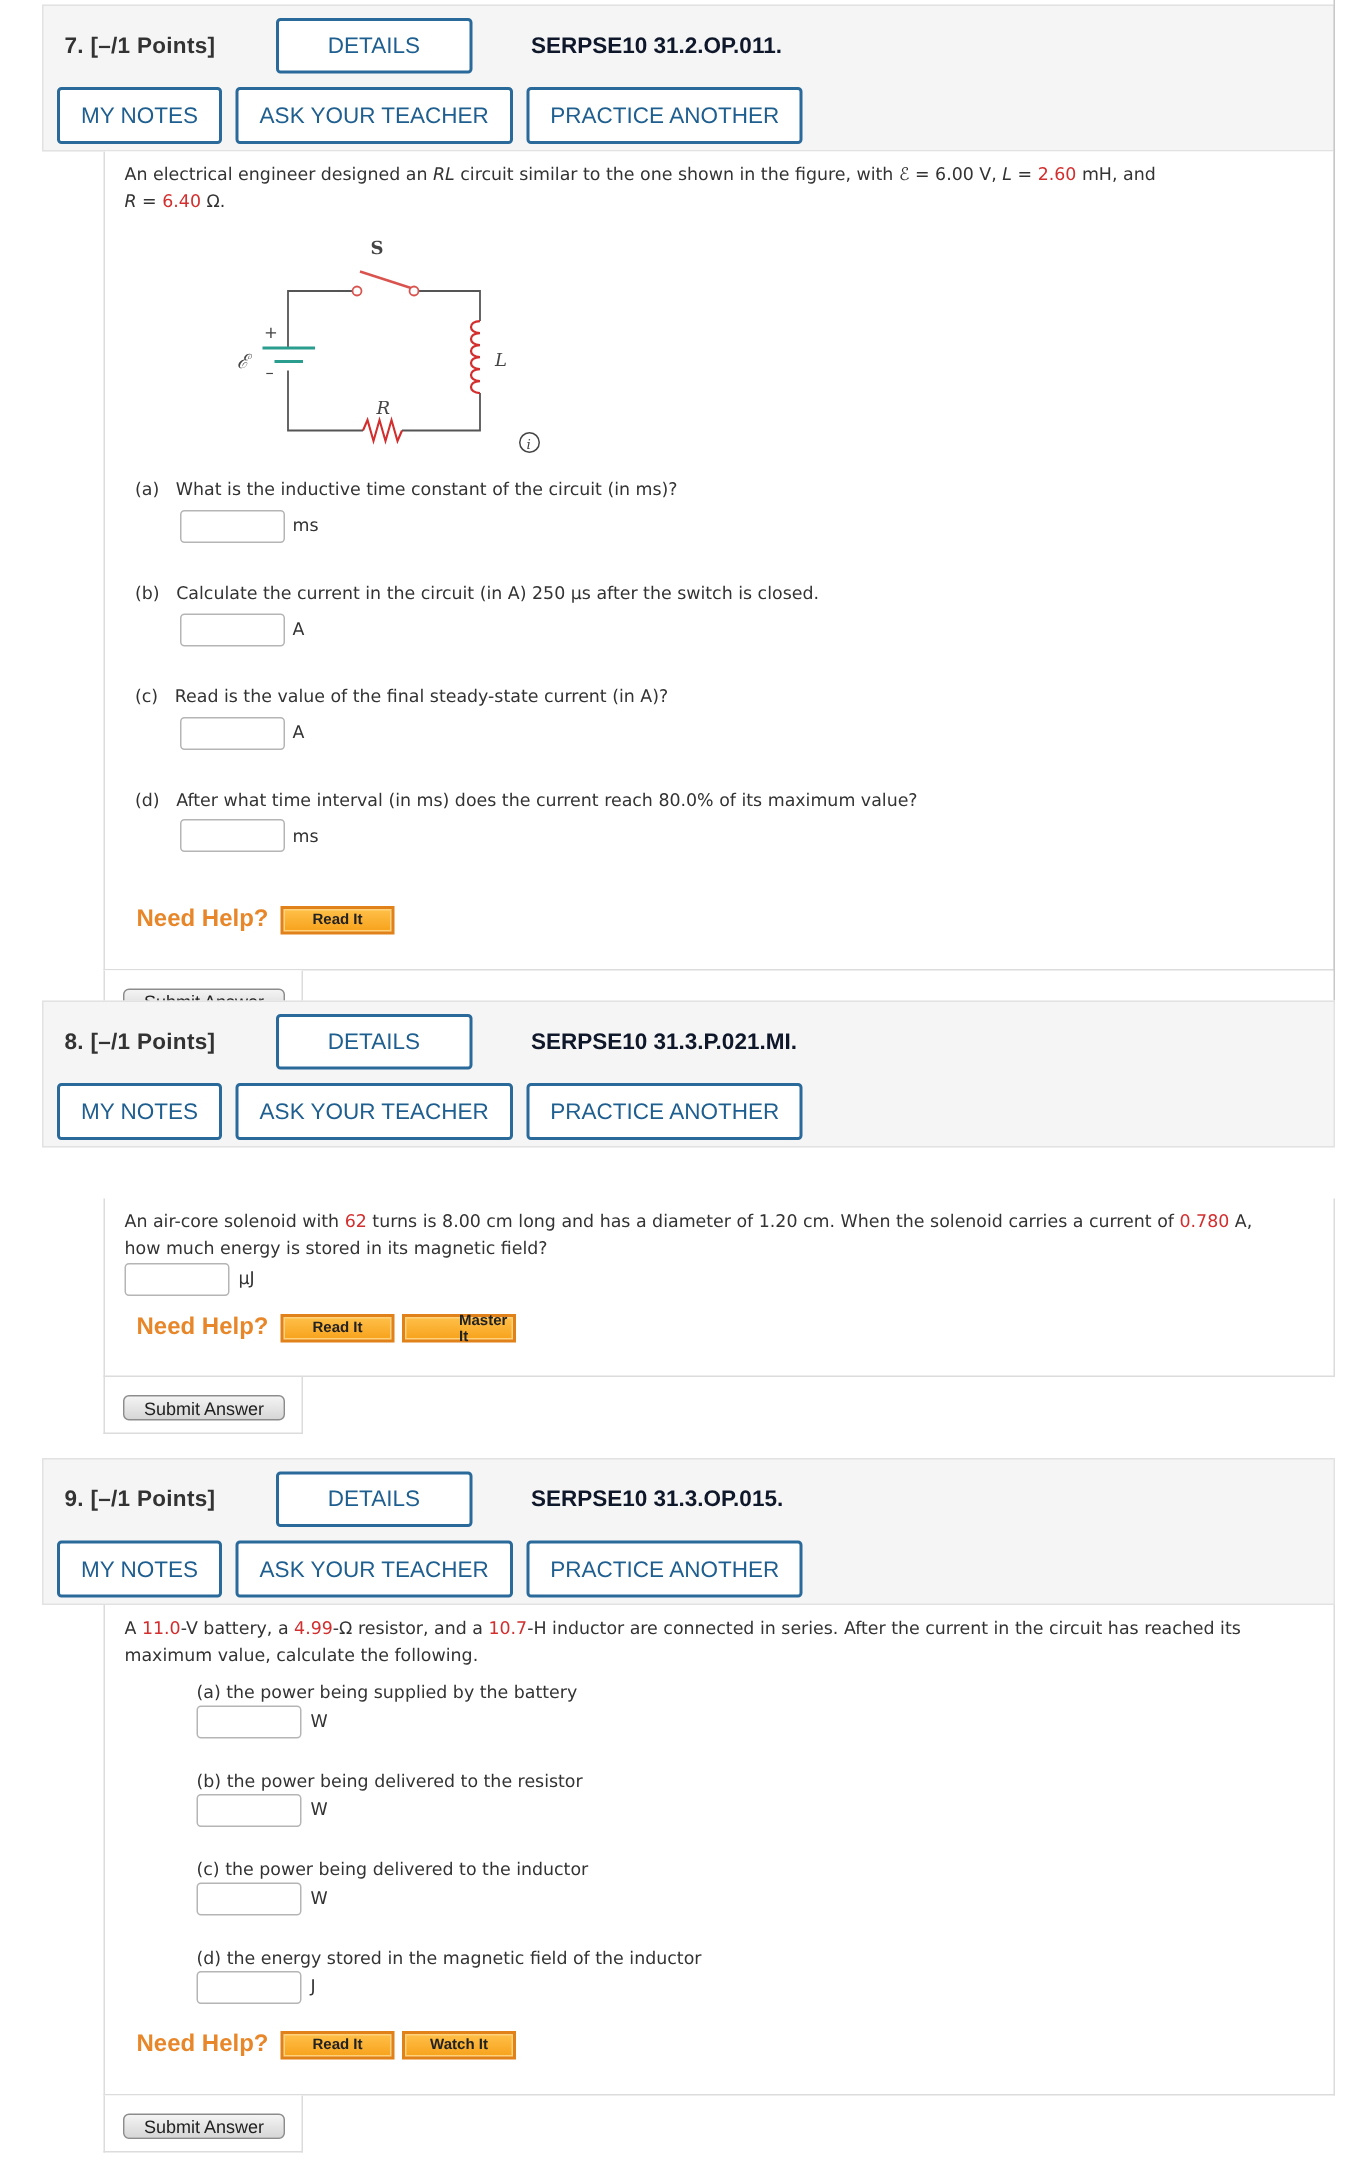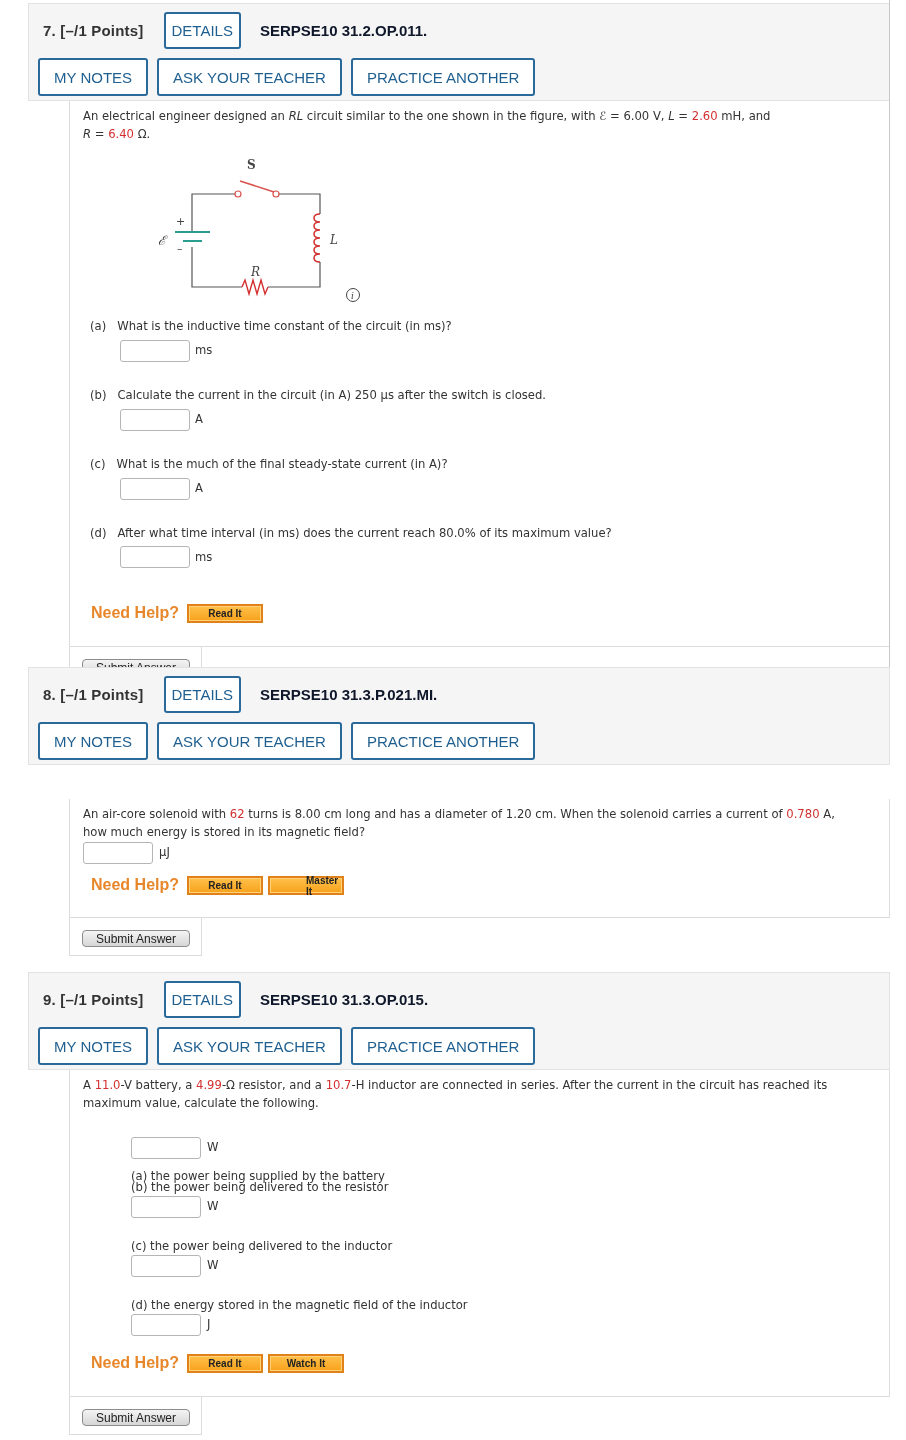--- a/index.html
+++ b/index.html
@@ -3,24 +3,24 @@
   <meta charset="utf-8">
   <style>
     * { box-sizing: border-box; margin: 0; padding: 0; }
     html, body { width: 906px; height: 1440px; background: #ffffff; overflow: hidden; }
     body { font-family: "DejaVu Sans", "Liberation Sans", sans-serif; color: #333333; position: relative; }
 
     .q-header {
       position: absolute; left: 28px; width: 862px; height: 98px;
       background: #f5f5f5; border: 1px solid #e2e2e2;
     }
-    .q-title-row { position: absolute; left: 14px; top: 8px; height: 36px; display: flex; align-items: center; }
+    .q-title-row { position: absolute; left: 14px; top: 8px; height: 36px; display: flex; align-items: center; gap: 20px; }
     .q-number { font-family: "Liberation Sans", sans-serif; font-weight: bold; font-size: 15px; color: #333; margin-right: 20px; letter-spacing: 0.2px; }
     .details-btn {
-      height: 37px; padding: 0 6px; border: 2px solid #2a6a9b; border-radius: 3px;
+      height: 37px; padding: 0 33px; border: 2px solid #2a6a9b; border-radius: 3px;
       background: #fff; color: #1f5f90; font-family: "Liberation Sans", sans-serif;
       font-size: 15px; display: flex; align-items: center; cursor: pointer;
     }
     .q-code { font-family: "Liberation Sans", sans-serif; font-weight: bold; font-size: 15px; color: #0f172a; margin-left: 19px; }
     .q-btn-row { position: absolute; left: 9px; top: 54px; display: flex; gap: 9px; }
     .q-btn {
       height: 38px; padding: 0 14px; border: 2px solid #2a6a9b; border-radius: 3px;
       background: #fff; color: #1f5f90; font-family: "Liberation Sans", sans-serif;
       font-size: 15px; display: flex; align-items: center; cursor: pointer;
     }
@@ -121,21 +121,21 @@
 </svg>
 
 <span class="part-label" style="left:90px; top:319px;"><span>(a)</span>&nbsp;&nbsp;&nbsp;<span>What is the inductive time constant of the circuit (in ms)?</span></span>
 <div class="answer-box" style="left:120px; top:340px;"></div>
 <span class="unit" style="left:195px; top:343px;">ms</span>
 
 <span class="part-label" style="left:90px; top:388px;"><span>(b)</span>&nbsp;&nbsp;&nbsp;<span>Calculate the current in the circuit (in A) 250 μs after the switch is closed.</span></span>
 <div class="answer-box" style="left:120px; top:409px;"></div>
 <span class="unit" style="left:195px; top:412px;">A</span>
 
-<span class="part-label" style="left:90px; top:457px;"><span>(c)</span>&nbsp;&nbsp;&nbsp;<span>What is the much of the final steady-state current (in A)?</span></span>
+<span class="part-label" style="left:90px; top:457px;"><span>(c)</span>&nbsp;&nbsp;&nbsp;<span>Read is the value of the final steady-state current (in A)?</span></span>
 <div class="answer-box" style="left:120px; top:478px;"></div>
 <span class="unit" style="left:195px; top:481px;">A</span>
 
 <span class="part-label" style="left:90px; top:526px;"><span>(d)</span>&nbsp;&nbsp;&nbsp;<span>After what time interval (in ms) does the current reach 80.0% of its maximum value?</span></span>
 <div class="answer-box" style="left:120px; top:546px;"></div>
 <span class="unit" style="left:195px; top:550px;">ms</span>
 
 <span class="need-help" style="left:91px; top:604px;">Need Help?</span>
 <div class="help-btn" style="left:187px; top:604px;">Read It</div>
 
@@ -187,21 +187,21 @@
   </div>
 </div>
 
 <div class="q-body" style="top:1070px; width:821px; height:327px;">
   <div class="q-text" style="position:absolute; left:13px; top:6px; width:800px;">
     <span>A </span><span class="red">11.0</span><span>-V battery, a </span><span class="red">4.99</span><span>-Ω resistor, and a </span><span class="red">10.7</span><span>-H inductor are connected in series. After the current in the circuit has reached its</span><br>
     <span>maximum value, calculate the following.</span>
   </div>
 </div>
 
-<span class="part-label" style="left:131px; top:1121px;margin-top:48px;">(a) the power being supplied by the battery</span>
+<span class="part-label" style="left:131px; top:1121px;">(a) the power being supplied by the battery</span>
 <div class="answer-box" style="left:131px; top:1137px;"></div>
 <span class="unit" style="left:207px; top:1140px;">W</span>
 
 <span class="part-label" style="left:131px; top:1180px;">(b) the power being delivered to the resistor</span>
 <div class="answer-box" style="left:131px; top:1196px;"></div>
 <span class="unit" style="left:207px; top:1199px;">W</span>
 
 <span class="part-label" style="left:131px; top:1239px;">(c) the power being delivered to the inductor</span>
 <div class="answer-box" style="left:131px; top:1255px;"></div>
 <span class="unit" style="left:207px; top:1258px;">W</span>

